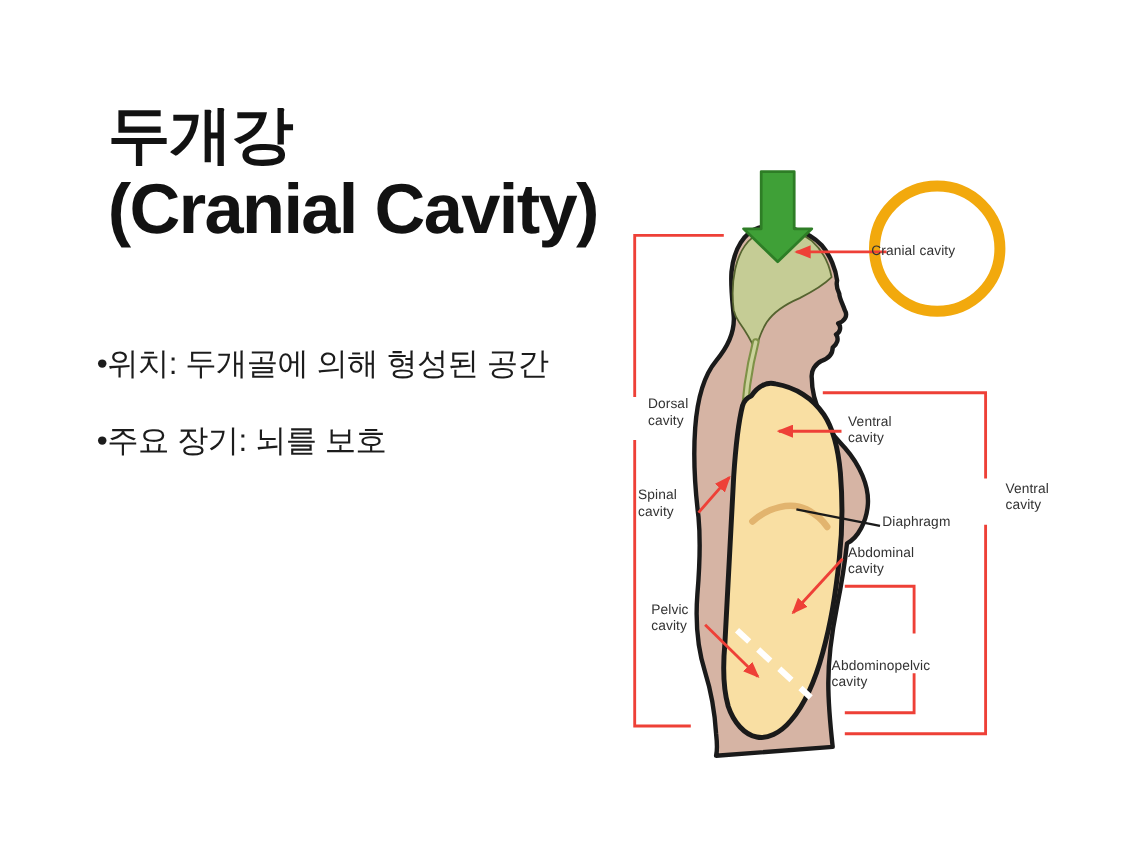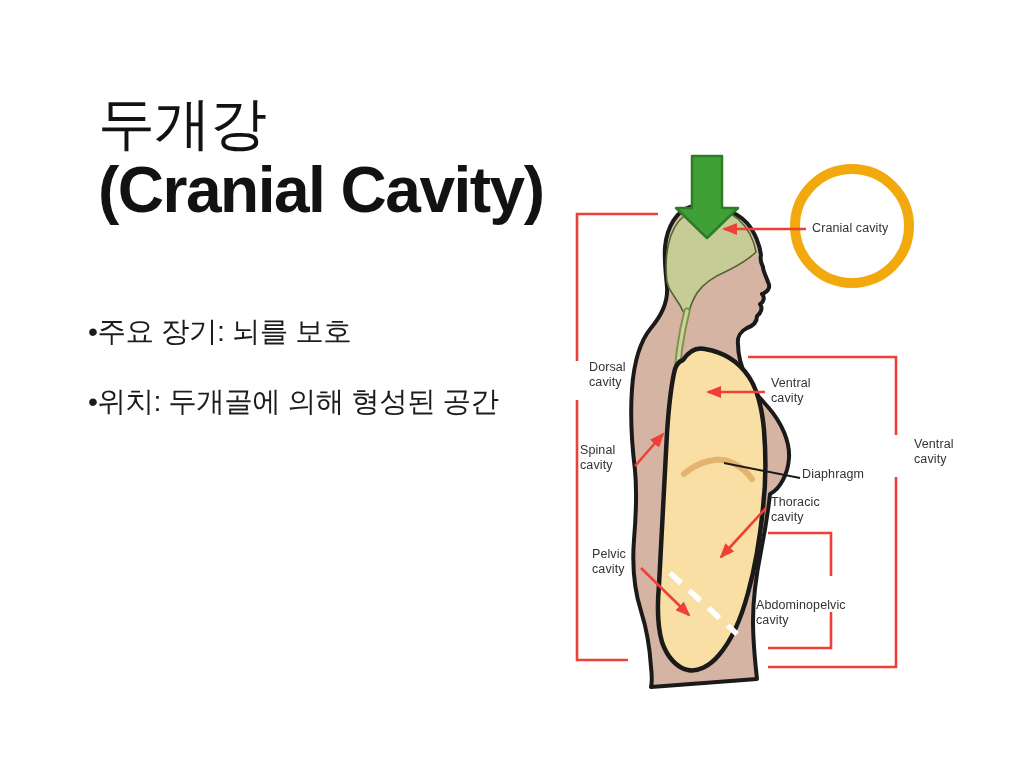--- a/index.html
+++ b/index.html
@@ -1,21 +1,21 @@
 <!DOCTYPE html>
 <html style="--annotation_red: #EE4037; --highlight_yellow: #F2A90D; --arrow_green: #3FA037; --arrow_green_dark: #2E7D26; --cranial_green: #C5CC95; --hairline_olive: #55632F; --cord_dark: #7E9147; --cord_light: #CBD29B; --ventral_cream: #F9DFA3; --skin: #D6B4A4; --diaphragm_tan: #E2B46E; --outline_black: #1A1A1A; --label_text: #333333;"><head>
 <meta charset="utf-8">
 <style>
   html,body { margin:0; padding:0; background:#888; }
   .slide {
     position:relative; width:1024px; height:768px; background:#ffffff;
     overflow:hidden; font-family:"Liberation Sans","DejaVu Sans",sans-serif;
   }
   .title-block { position:absolute; left:98px; top:92px; color:#121212; }
-  .title-ko { font-size:57px; font-weight:normal; line-height:1.1; letter-spacing:-1px; }
+  .title-ko { font-size:57px; font-weight:bold; line-height:1.1; letter-spacing:-1px; }
   .title-en { font-size:64px; font-weight:bold; line-height:1.1; letter-spacing:-1.5px; }
   .bullets { position:absolute; left:88px; top:314px; color:#1c1c1c; }
   .bullets p { margin:0 0 35px 0; font-size:28.5px; line-height:1.22; letter-spacing:-0.5px; }
   .diagram-svg { position:absolute; left:0; top:0; width:1024px; height:768px; }
 
   .dlabel {
     position:absolute; font-size:12.5px; line-height:15px;
     color:var(--label_text,#333); white-space:pre-line; letter-spacing:0.1px;
   }
 
@@ -35,22 +35,22 @@
 <body>
 
 <div class="slide">
 
   <div class="title-block">
     <div class="title-ko">두개강</div>
     <div class="title-en">(Cranial Cavity)</div>
   </div>
 
   <div class="bullets">
+    <p>•위치: 두개골에 의해 형성된 공간</p>
     <p>•주요 장기: 뇌를 보호</p>
-    <p>•위치: 두개골에 의해 형성된 공간</p>
   </div>
 
   <svg class="diagram-svg" viewBox="0 0 1024 768">
     <defs>
       <marker id="ah" markerUnits="userSpaceOnUse" markerWidth="15" markerHeight="12" refX="13" refY="6" orient="auto">
         <path d="M0,0 L15,6 L0,12 Z" fill="#EE4037"></path>
       </marker>
     </defs>
 
     <g>
@@ -135,29 +135,29 @@
 
     <path class="red-line" marker-end="url(#ah)" d="M 806,229 L 724,229"></path>
     <path class="red-line" marker-end="url(#ah)" d="M 765,392 L 708,392"></path>
     <path class="red-line" marker-end="url(#ah)" d="M 635,466 L 663,434"></path>
     <path class="red-line" marker-end="url(#ah)" d="M 766,508 L 721,557"></path>
     <path class="red-line" marker-end="url(#ah)" d="M 641,568 L 689,615"></path>
 
     <path class="black-ptr" d="M 724,463 L 800,478"></path>
   </svg>
 
-  <div class="dlabel" style="left:812px; top:221px;">Cranial cavity</div>
+  <div class="dlabel" style="left:792px; top:221px;">Cranial cavity</div>
   <div class="dlabel" style="left:589px; top:360px;">Dorsal
 cavity</div>
   <div class="dlabel" style="left:771px; top:376px;">Ventral
 cavity</div>
   <div class="dlabel" style="left:580px; top:443px;">Spinal
 cavity</div>
   <div class="dlabel" style="left:876px; top:437px;margin-left:38px;">Ventral
 cavity</div>
   <div class="dlabel" style="left:802px; top:467px;">Diaphragm</div>
-  <div class="dlabel" style="left:771px; top:495px;">Thoracic
+  <div class="dlabel" style="left:771px; top:495px;">Abdominal
 cavity</div>
   <div class="dlabel" style="left:592px; top:547px;">Pelvic
 cavity</div>
   <div class="dlabel" style="left:756px; top:598px;">Abdominopelvic
 cavity</div>
 </div>
 
 </body></html>

